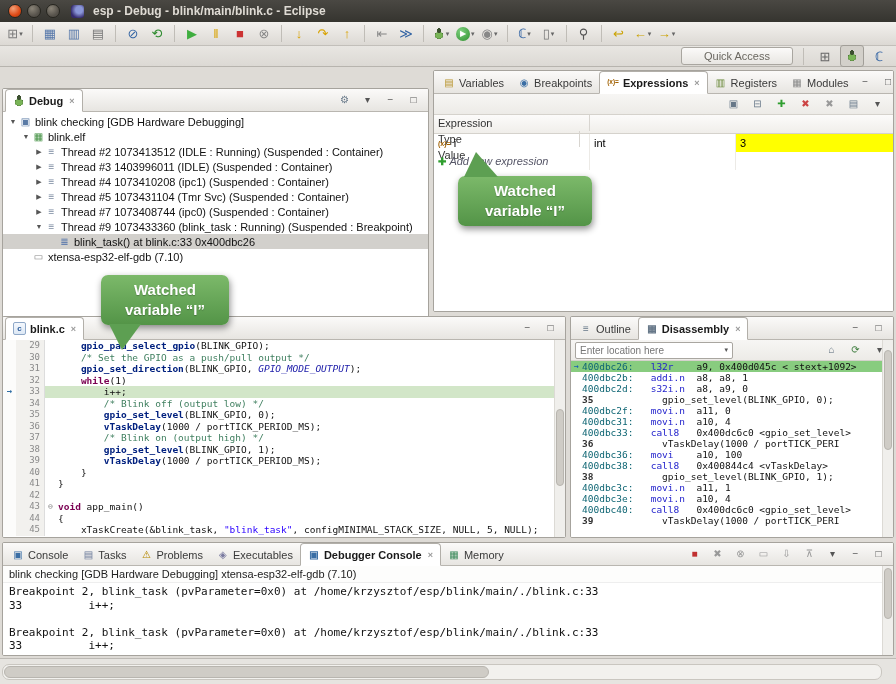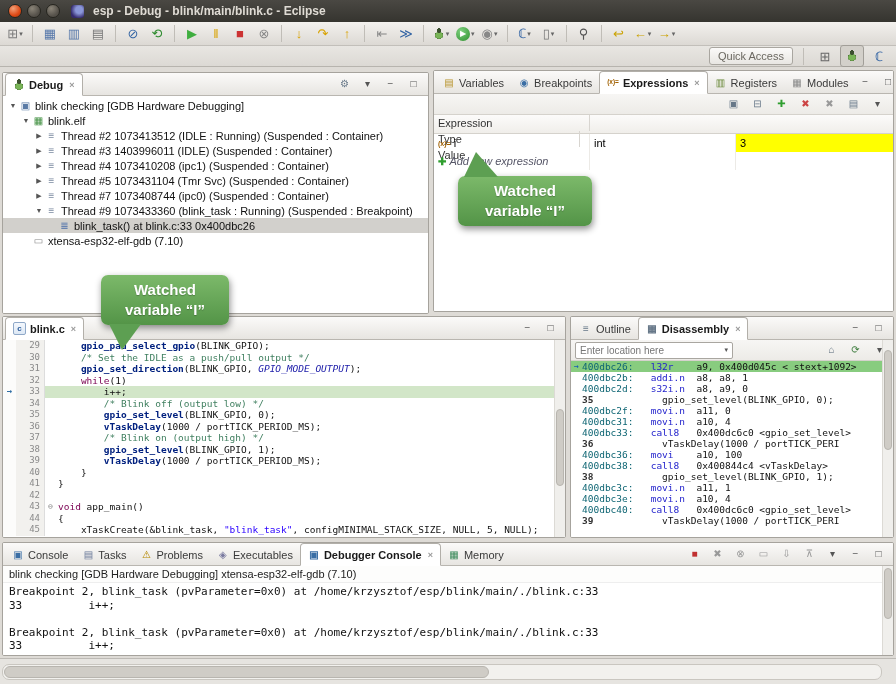--- a/index.html
+++ b/index.html
@@ -25,21 +25,21 @@
     border-radius:3px;font-size:13px;padding:0 2px;flex:none;}
   .tbi .glyph{line-height:1;}
   .tbi .dd{font-size:7px;color:#666;margin-left:1px;}
   .tsep{width:1px;height:17px;background:#c0bdb7;margin:0 4px;flex:none;}
   .run-ball .glyph{background:radial-gradient(circle at 35% 30%,#7ed07e,#2d8f2d);
     border-radius:50%;width:14px;height:14px;font-size:8px;display:flex;align-items:center;justify-content:center;color:#fff!important;}
   .bug-icon{display:inline-block;width:12px;height:12px;border-radius:50% 50% 55% 55%;
     background:radial-gradient(circle at 50% 22%,#3c5030 0 2.2px,rgba(0,0,0,0) 2.4px),
                radial-gradient(ellipse 45% 38% at 50% 62%,#79b457 0 60%,#4e7a38 78%,rgba(0,0,0,0) 80%);}
   .quick-access{border:1px solid #a9a6a0;border-radius:3px;background:linear-gradient(#fbfaf9,#e8e6e2);
-    color:#6b6861;font-size:11px;padding:2px 8px;font-family:inherit;}
+    color:#6b6861;font-size:11px;padding:2px 22px;font-family:inherit;}
   .pressed{background:#d3d0ca;border:1px solid #a19e98;border-radius:3px;}
   
   .panel{position:absolute;background:#fff;border:1px solid #a6a39d;border-radius:2px;overflow:hidden;box-sizing:border-box;}
   .tabbar{display:flex;align-items:flex-end;height:22px;background:linear-gradient(#fbfaf9,#e7e5e1);
     border-bottom:1px solid #b9b6b0;padding-left:2px;position:relative;}
   .tab{display:flex;align-items:center;gap:4px;height:21px;padding:0 7px;font-size:11px;color:#3a3a3a;white-space:nowrap;}
   .tab.active{background:#fff;border:1px solid #b2afa9;border-bottom:1px solid #fff;border-radius:4px 4px 0 0;
     margin-bottom:-1px;font-weight:bold;color:#1a1a1a;}
   .tab .x{color:#999;font-size:9px;margin-left:2px;}
   .ticon2{font-size:10px;width:12px;text-align:center;line-height:1;}
@@ -74,21 +74,21 @@
   .addlbl{color:#556;font-style:italic;}
   
   .edit-body{font-family:"DejaVu Sans Mono",monospace;font-size:9.5px;line-height:11.5px;}
   .erow{display:flex;height:11.5px;}
   .e-ann{width:13px;flex:none;background:#fcfcfb;font-size:9px;color:#2e6da4;text-align:center;font-weight:bold;line-height:11.5px;}
   .e-num{width:24px;flex:none;background:#f2f1ee;color:#8a8a8a;text-align:right;padding-right:4px;
     border-right:1px solid #ddd;font-size:9px;box-sizing:content-box;}
   .e-fold{width:11px;flex:none;background:#fff;color:#888;font-size:8px;text-align:center;}
   .e-code{flex:1;white-space:pre;padding-left:2px;background:#fff;color:#111;}
   .erow.cur .e-code,.erow.cur .e-fold{background:#d2e6c8;}
-  .c{color:#3F7F5F;} .k{color:#7B0052;font-weight:normal;} .s{color:#2A00FF;}
+  .c{color:#3F7F5F;} .k{color:#7B0052;font-weight:bold;} .s{color:#2A00FF;}
   .f{color:#00207f;font-weight:bold;} .m{color:#1a1aa8;font-style:italic;}
   
   .locbar{height:20px;display:flex;align-items:center;gap:5px;padding:0 4px;
     background:linear-gradient(#f7f6f4,#edebe7);border-bottom:1px solid #d5d2cc;}
   .locbox{width:148px;height:15px;background:#fff;border:1px solid #a9a6a0;border-radius:2px;
     font-size:10px;color:#777;display:flex;align-items:center;padding:0 4px;justify-content:space-between;}
   .locbox .dd{font-size:7px;color:#555;}
   .locicons{margin-left:auto;display:flex;gap:5px;}
   .locicons .tbi{height:16px;min-width:15px;font-size:10px;}
   .dis-body{font-family:"DejaVu Sans Mono",monospace;font-size:9.5px;line-height:11px;}
@@ -230,21 +230,21 @@
       </span>
       <span class="tbi pressed">
         <span class="bug-icon"></span>
       </span>
       <span class="tbi">
         <span class="glyph" style="color: rgb(52, 101, 164);">ℂ</span>
       </span>
     </span>
 </div>
 
-<div class="panel" id="debugPanel" style="left:2px;top:72px;width:427px;height:242px;">
+<div class="panel" id="debugPanel" style="left:2px;top:88px;width:427px;height:242px;">
   <div class="tabbar">
     <div class="tab active">
       <span class="bug-icon"></span>
       <span class="tlb">Debug</span>
       <span class="x">×</span>
     </div>
     <div class="hicons" id="debugHIcons">
         <span class="tbi">
           <span class="glyph" style="color: rgb(102, 119, 136);">⚙</span>
         </span>
@@ -416,21 +416,21 @@
         <div class="erow">
           <span class="e-ann"></span>
           <span class="e-num">29</span>
           <span class="e-fold"></span>
           <span class="e-code"><span>    </span><span class="f">gpio_pad_select_gpio</span><span>(BLINK_GPIO);</span></span>
         </div>
         <div class="erow">
           <span class="e-ann"></span>
           <span class="e-num">30</span>
           <span class="e-fold"></span>
-          <span class="e-code"><span>    </span><span class="c">/* Set the IDLE as a push/pull output */</span></span>
+          <span class="e-code"><span>    </span><span class="c">/* Set the GPIO as a push/pull output */</span></span>
         </div>
         <div class="erow">
           <span class="e-ann"></span>
           <span class="e-num">31</span>
           <span class="e-fold"></span>
           <span class="e-code"><span>    </span><span class="f">gpio_set_direction</span><span>(BLINK_GPIO, </span><span class="m">GPIO_MODE_OUTPUT</span><span>);</span></span>
         </div>
         <div class="erow">
           <span class="e-ann"></span>
           <span class="e-num">32</span>

